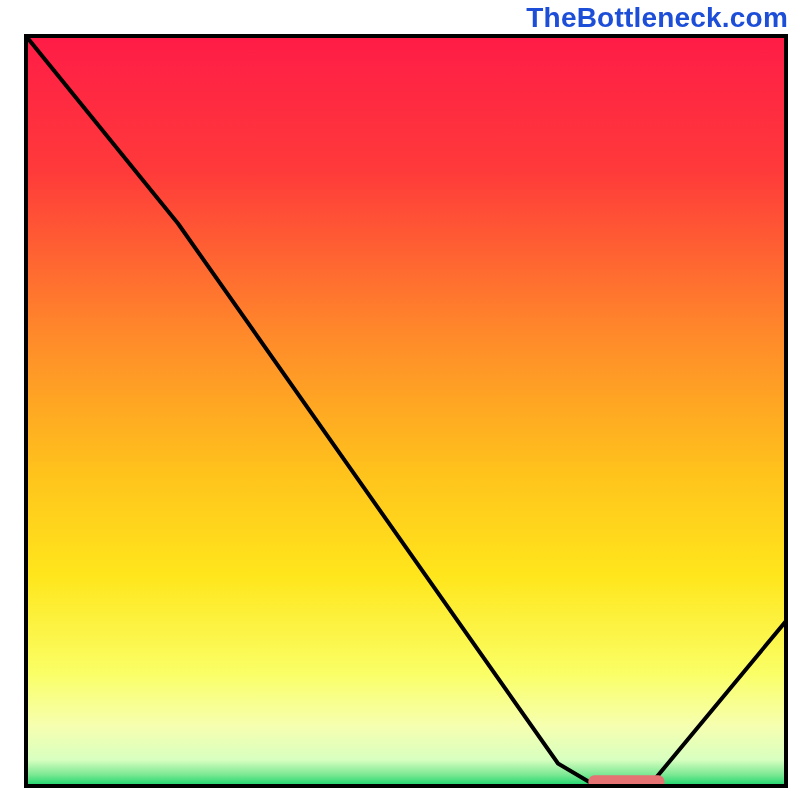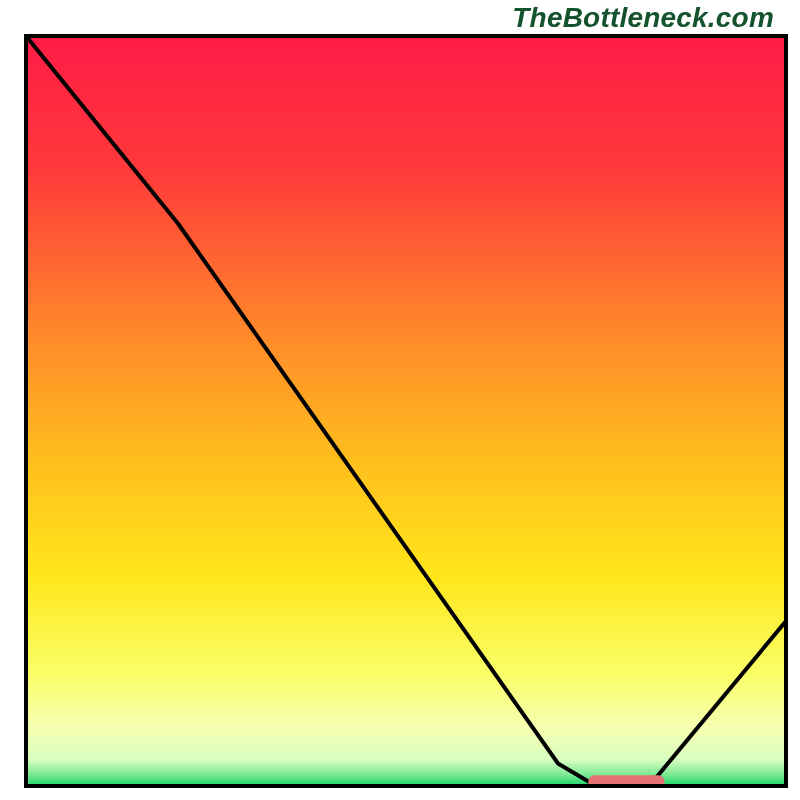--- a/index.html
+++ b/index.html
@@ -12,28 +12,27 @@
     font-family: Arial, Helvetica, sans-serif;
   }
   .chart-container {
     position: relative;
     width: 800px;
     height: 800px;
   }
   .watermark {
     position: absolute;
     top: 2px;
-    right: 26px;
+    right: 12px;
     font-size: 28px;
     font-weight: 600;
-    color: #14532d;
+    color: #1d4ed8;
     letter-spacing: 0.2px;
     z-index: 10;
     user-select: none;
-    font-style: italic;
   }
   svg.plot {
     display: block;
     position: absolute;
     left: 0;
     top: 0;
   }
 </style>
 </head>
 <body>

